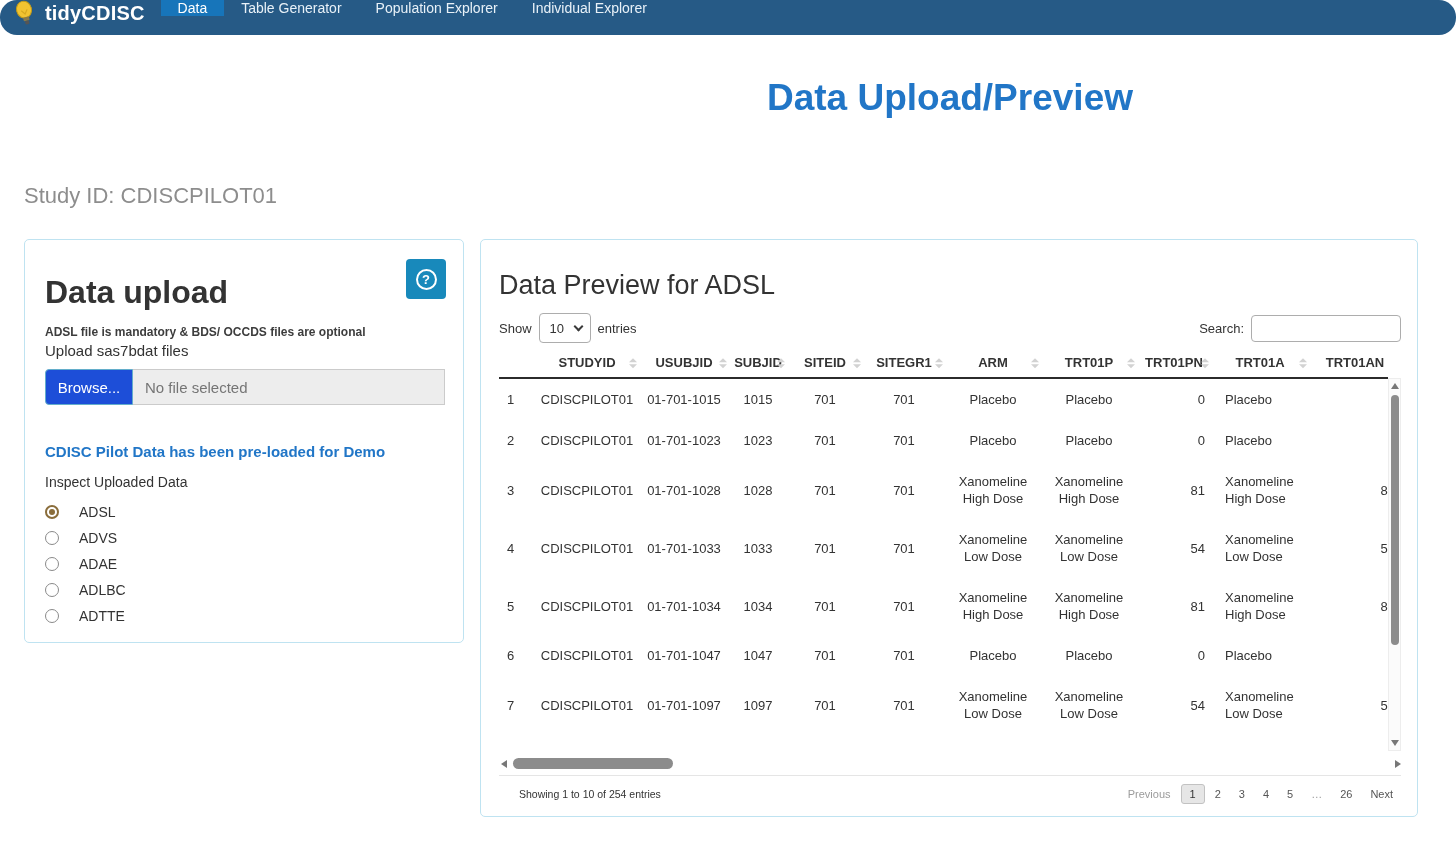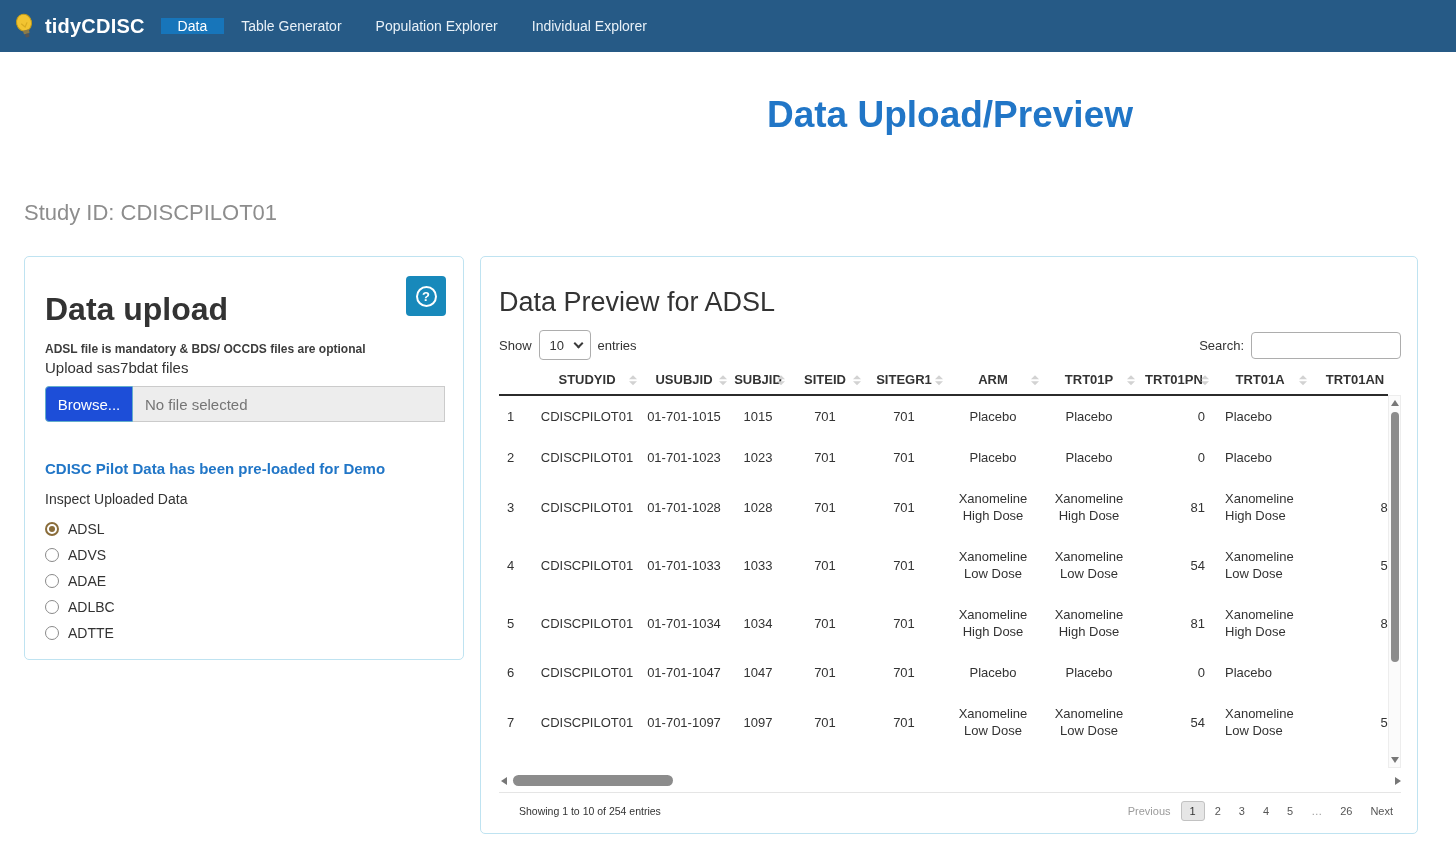--- a/index.html
+++ b/index.html
@@ -1,20 +1,20 @@
 <!DOCTYPE html>
 <html><head>
 <meta charset="utf-8">
 <style>
   * { box-sizing: border-box; margin: 0; padding: 0; }
   html, body { width: 1456px; height: 868px; overflow: hidden; background: #fff;
     font-family: "Liberation Sans", sans-serif; }
 
   
-  .navbar { height: 52px; background: #265a86; display: flex; align-items: center; }
+  .navbar { height: 35px; background: #265a86; display: flex; align-items: flex-start; border-radius: 17px; }
   .brand { display: flex; align-items: center; gap: 9px; padding: 0 16px 0 14px; }
   .brand-text { color: #fff; font-size: 20px; font-weight: 600; letter-spacing: .2px; }
   .nav-tabs { display: flex; align-items: stretch; }
   .nav-tab { display: flex; align-items: center; padding: 0 17px; color: #e8f1f8;
     font-size: 14px; cursor: pointer; }
   .nav-tab.active { background: #1775ba; color: #fff; }
 
   
   .page-title-wrap { margin-left: 444px; text-align: center; margin-top: 42px; }
   .page-title { color: #2176c7; font-size: 37px; font-weight: 700; }
@@ -36,21 +36,21 @@
   .upload-note { font-size: 12px; font-weight: 600; color: #3d3d3d; margin-top: 14px; }
   .upload-label { font-size: 15px; color: #333; margin-top: 3px; }
   .file-row { display: flex; margin-top: 10px; height: 36px; width: 400px; }
   .browse-btn { width: 88px; background: #1d4ed8; color: #fff; border: 1px solid #63aecb;
     border-radius: 4px 0 0 4px; font-size: 15px; cursor: pointer; font-family: inherit; }
   .file-input { flex: 1; background: #ededed; border: 1px solid #cbcbcb; border-left: none;
     color: #9a9a9a; font-size: 15px; padding: 0 12px; font-family: inherit; }
   .preloaded { color: #2176c7; font-size: 15px; font-weight: 700; margin-top: 38px; }
   .inspect { font-size: 14px; color: #333; margin-top: 14px; }
   .radio-group { margin-top: 9px; }
-  .radio-row { display: flex; align-items: center; gap: 9px; height: 26px; cursor: pointer; }
+  .radio-row { display: flex; align-items: center; gap: 20px; height: 26px; cursor: pointer; }
   .radio { width: 14px; height: 14px; border: 1px solid #8a8a8a; border-radius: 50%;
     background: #fff; position: relative; flex: 0 0 14px; }
   .radio.checked { border-color: #8a6d3b; border-width: 2px; }
   .radio.checked::after { content: ""; position: absolute; left: 2px; top: 2px;
     width: 6px; height: 6px; border-radius: 50%; background: #8a6d3b; }
   .radio-label { font-size: 14px; color: #333; }
 
   
   .preview-heading { font-size: 27px; font-weight: 400; color: #333; margin-top: 14px; }
   .controls { display: flex; justify-content: space-between; align-items: center;

